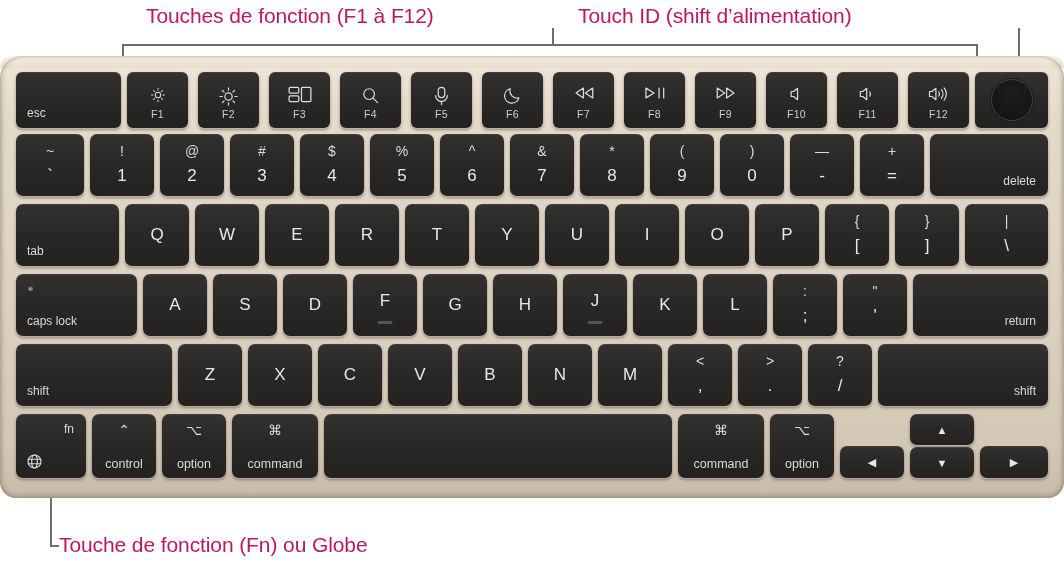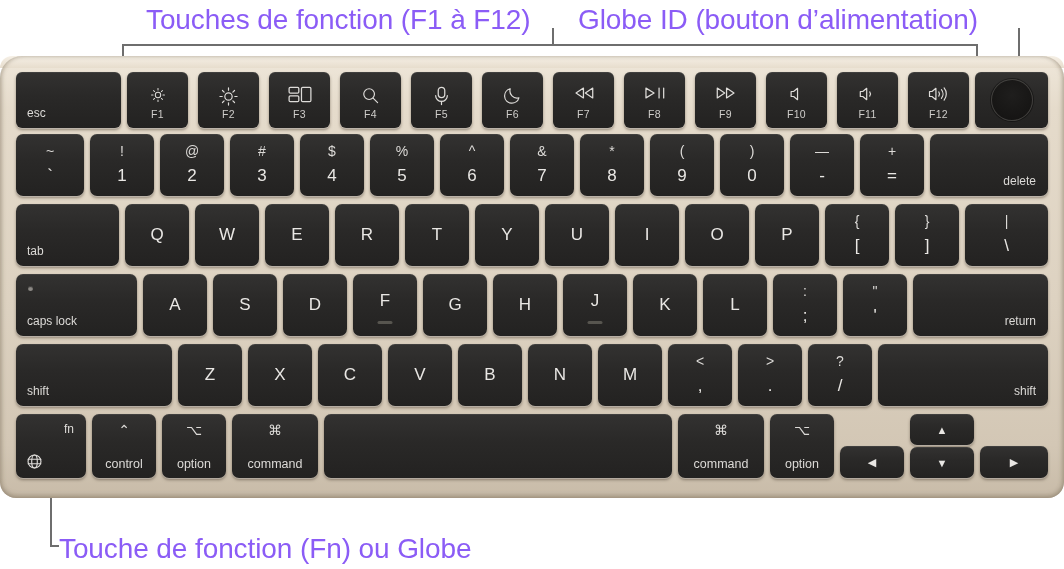--- a/index.html
+++ b/index.html
@@ -7,22 +7,22 @@
     width:1064px;height:569px;
     background:#ffffff;
     font-family:"Liberation Sans",sans-serif;
     overflow:hidden;
     position:relative;
   }
 
   
   .callout-label{
     position:absolute;
-    font-size:28px;
-    color:#8b5cf6;
+    font-size:21px;
+    color:#be185d;
     white-space:nowrap;
     letter-spacing:-0.1px;
   }
   #label-fn-keys{ left:146px; top:4px; }
   #label-touchid{ left:578px; top:4px; }
   #label-fnglobe{ left:59px; top:533px;text-align:center; }
 
   .rule{ position:absolute; background:#6e6e6e; }
   .vline{ width:1.6px; }
   .hline{ height:1.6px; }
@@ -126,21 +126,21 @@
     background:radial-gradient(circle at 50% 38%,#1f1e1d 0%,#161514 70%,#111010 100%);
     box-shadow: inset 0 0 0 1px rgba(120,118,114,.45),
                 0 0 0 1px rgba(0,0,0,.4);
   }
 </style>
 </head>
 <body>
 
 <div class="callout-label" id="label-fn-keys">Touches de fonction (F1 à F12)</div>
 
-<div class="callout-label" id="label-touchid">Globe ID (bouton d’alimentation)</div>
+<div class="callout-label" id="label-touchid">Touch ID (shift d’alimentation)</div>
 
 <div class="callout-label" id="label-fnglobe">Touche de fonction (Fn) ou Globe</div>
 
 <div class="rule hline" id="brk-rail"></div>
 <div class="rule vline" id="brk-left"></div>
 <div class="rule vline" id="brk-right"></div>
 <div class="rule vline" id="brk-stem"></div>
 <div class="rule vline" id="tid-stem"></div>
 <div class="rule vline" id="fn-stem"></div>
 <div class="rule hline" id="fn-tick"></div>

